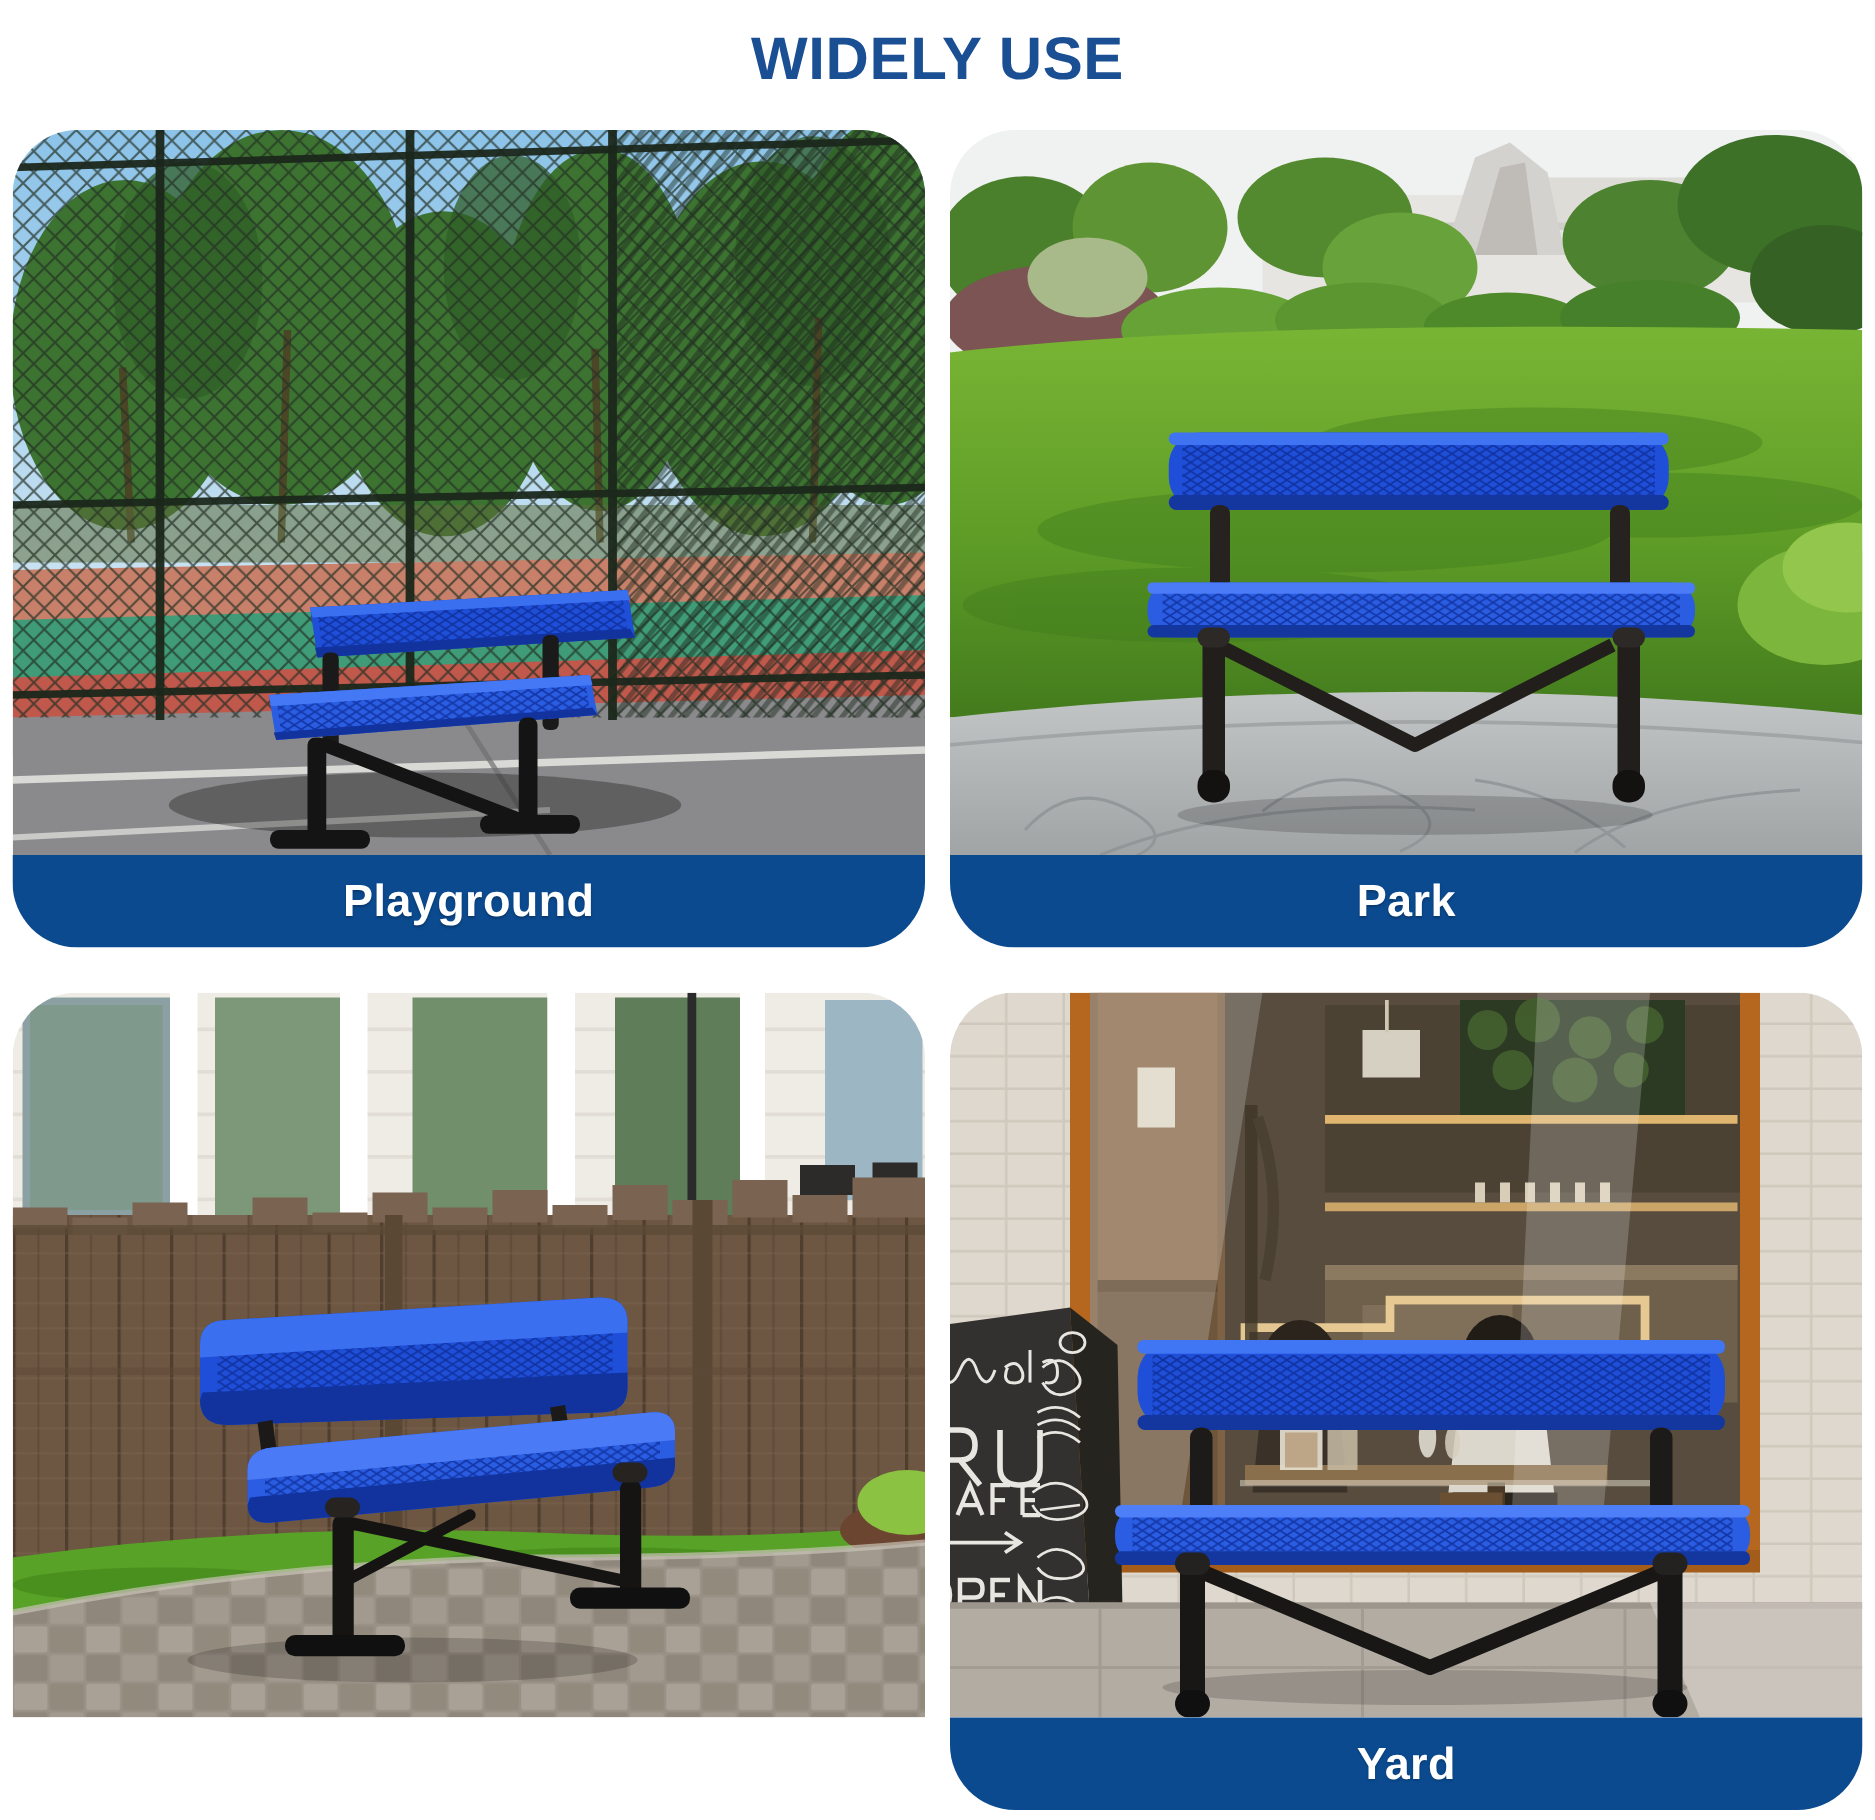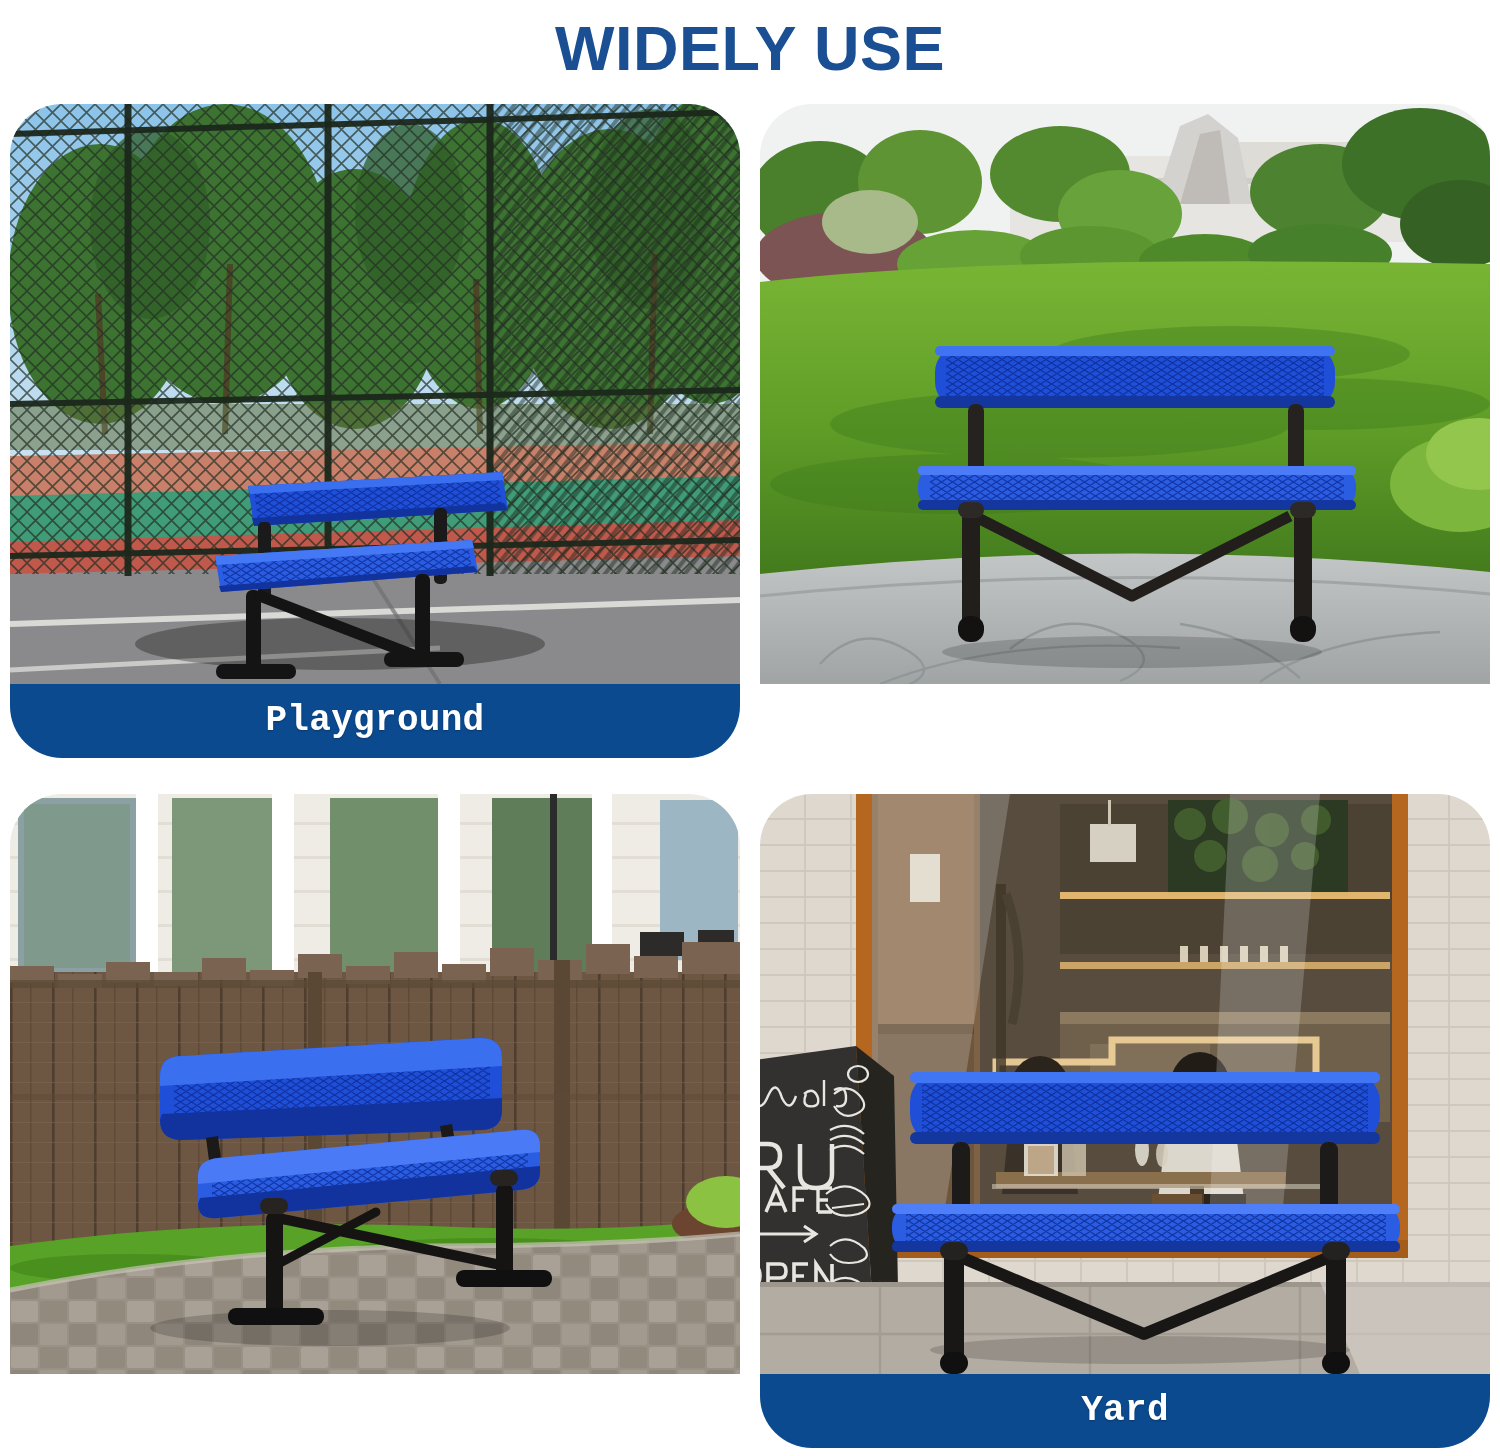--- a/index.html
+++ b/index.html
@@ -22,21 +22,21 @@
   
   .title-bar {
     width: 1500px;
     height: 96px;
     display: flex;
     align-items: center;
     justify-content: center;
     background: #ffffff;
   }
   .title-text {
-    font-size: 63px;
+    font-size: 48px;
     font-weight: bold;
     letter-spacing: 0.5px;
     color: #1a4f93;
     line-height: 1;
     font-family: "Liberation Sans", sans-serif;
   }
 
   
   .grid {
     position: absolute;
@@ -51,21 +51,20 @@
     row-gap: 18px;
   }
 
   .card {
     position: relative;
     width: 730px;
     height: 654px;
     border-radius: 32px;
     overflow: hidden;
     background: #ffffff;
-    font-family: Liberation Mono, monospace;
   }
 
   .photo {
     position: absolute;
     top: 0; left: 0;
     width: 730px;
     height: 580px;
     overflow: hidden;
     border-top-left-radius: 52px;
     border-top-right-radius: 52px;
@@ -295,20 +294,23 @@
             <rect x="534" y="404" width="18" height="120" rx="8" fill="#211e1c"></rect>
             <path d="M214,412 L372,492 L530,412" stroke="#211e1c" stroke-width="11" fill="none" stroke-linejoin="round"></path>
 
             <rect x="198" y="512" width="26" height="26" rx="12" fill="#131211"></rect>
             <rect x="530" y="512" width="26" height="26" rx="12" fill="#131211"></rect>
 
             <rect x="198" y="398" width="26" height="16" rx="8" fill="#2c2926"></rect>
             <rect x="530" y="398" width="26" height="16" rx="8" fill="#2c2926"></rect>
           </g>
         </svg>
+      </div>
+      <div class="caption">
+        <span class="caption-text">Park</span>
       </div>
     </div>
 
     <div class="card">
       <div class="photo">
         <svg viewBox="0 0 730 580" preserveAspectRatio="xMidYMid slice">
           <defs>
             <linearGradient id="ydPav" x1="0" y1="0" x2="0" y2="1">
               <stop offset="0%" stop-color="#a79e92"></stop>
                 <stop offset="100%" stop-color="#8c8477"></stop>

